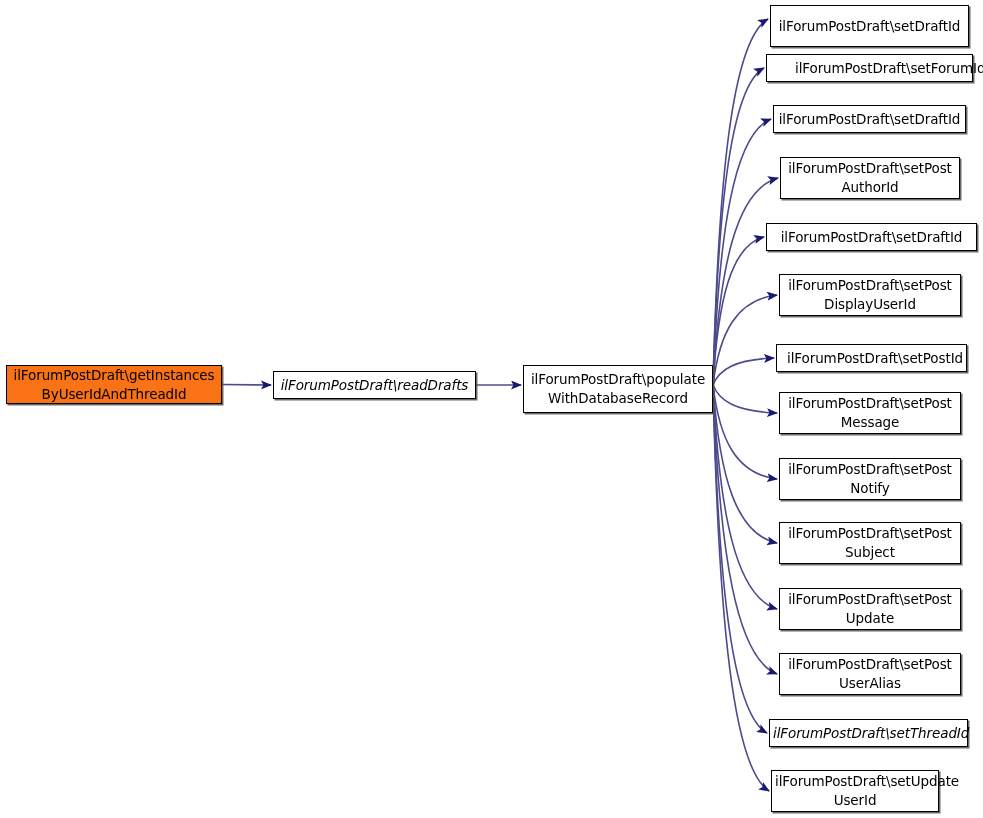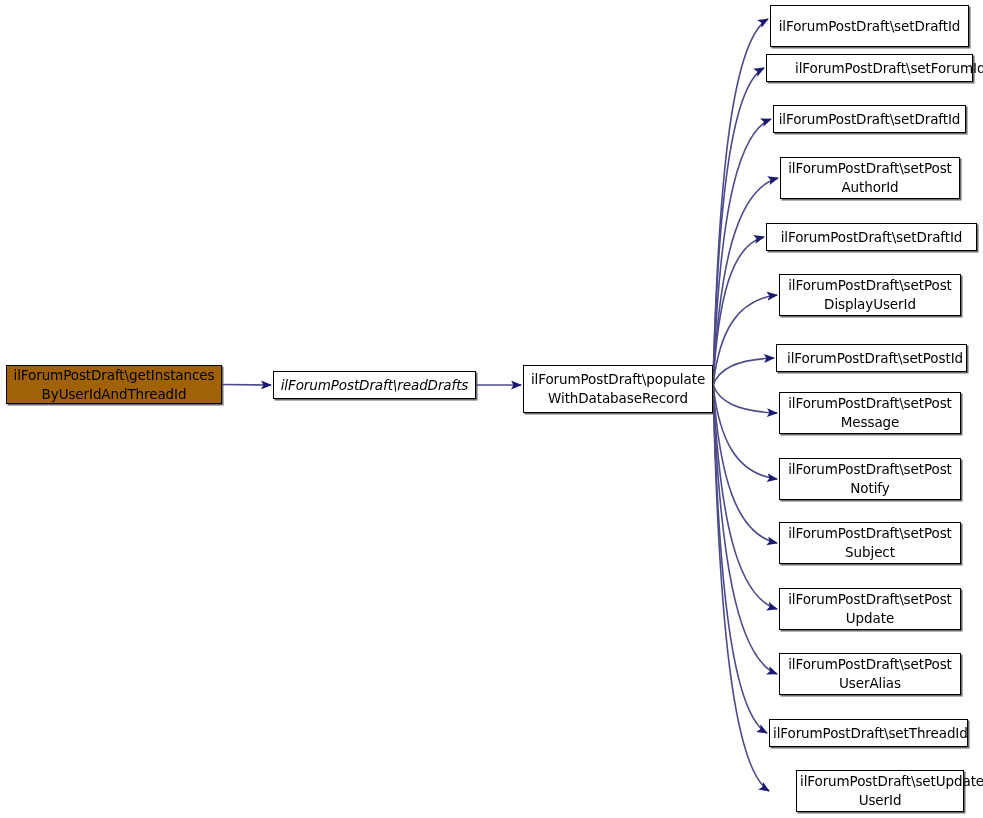--- a/index.html
+++ b/index.html
@@ -17,21 +17,21 @@
     display:flex;align-items:center;justify-content:center;
     text-align:center;
     font-size:13.5px;
     line-height:1.38;
     color:#000000;
     letter-spacing:-0.1px;
     box-shadow:1.5px 1.5px 0 0 rgba(80,80,80,0.85);
     white-space:pre-line;
     padding:0 3px;
   }
-  .node.gray{background:#a16207;}
+  .node.gray{background:#f97316;}
   .node span{display:block;width:100%;}
 </style>
 </head>
 <body>
 
 <div id="graph">
   <svg id="edges" viewBox="0 0 983 818" xmlns="http://www.w3.org/2000/svg">
     <defs>
       <marker id="ah" markerWidth="11" markerHeight="9" refX="10" refY="4.5" orient="auto" markerUnits="userSpaceOnUse">
         <path d="M0,0 L11,4.5 L0,9 L2.4,4.5 Z" fill="#191970"></path>
@@ -74,17 +74,17 @@
       <div class="node" style="left: 779px; top: 392px; width: 182px; height: 42px;"><span>ilForumPostDraft\setPost
 Message</span></div>
       <div class="node" style="left: 779px; top: 458px; width: 182px; height: 42px;"><span>ilForumPostDraft\setPost
 Notify</span></div>
       <div class="node" style="left: 779px; top: 522px; width: 182px; height: 42px;"><span>ilForumPostDraft\setPost
 Subject</span></div>
       <div class="node" style="left: 779px; top: 588px; width: 182px; height: 42px;"><span>ilForumPostDraft\setPost
 Update</span></div>
       <div class="node" style="left: 779px; top: 653px; width: 182px; height: 42px;"><span>ilForumPostDraft\setPost
 UserAlias</span></div>
-      <div class="node" style="left: 769px; top: 719px; width: 199px; height: 28px;"><span>ilForumPostDraft\setThreadId</span></div>
-      <div class="node" style="left: 771px; top: 770px; width: 168px; height: 42px; margin-left: 25px;"><span>ilForumPostDraft\setUpdate
+      <div class="node" style="left: 769px; top: 719px; width: 199px; height: 28px; font-style: italic;"><span>ilForumPostDraft\setThreadId</span></div>
+      <div class="node" style="left: 771px; top: 770px; width: 168px; height: 42px;"><span>ilForumPostDraft\setUpdate
 UserId</span></div>
     </div>
 </div>
 
 </body></html>

